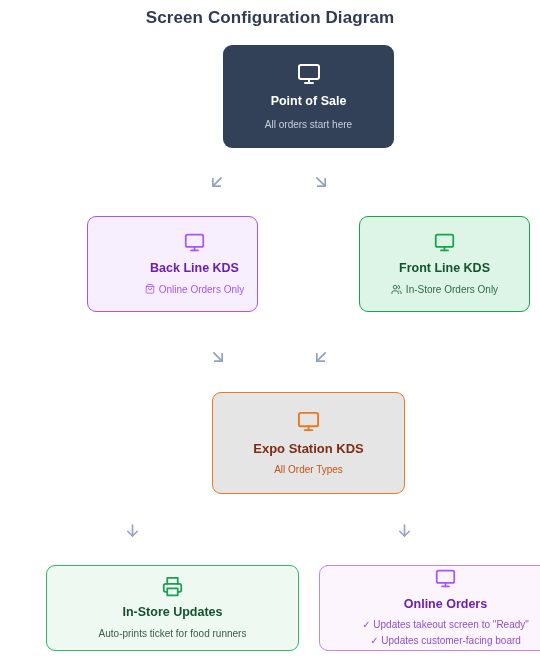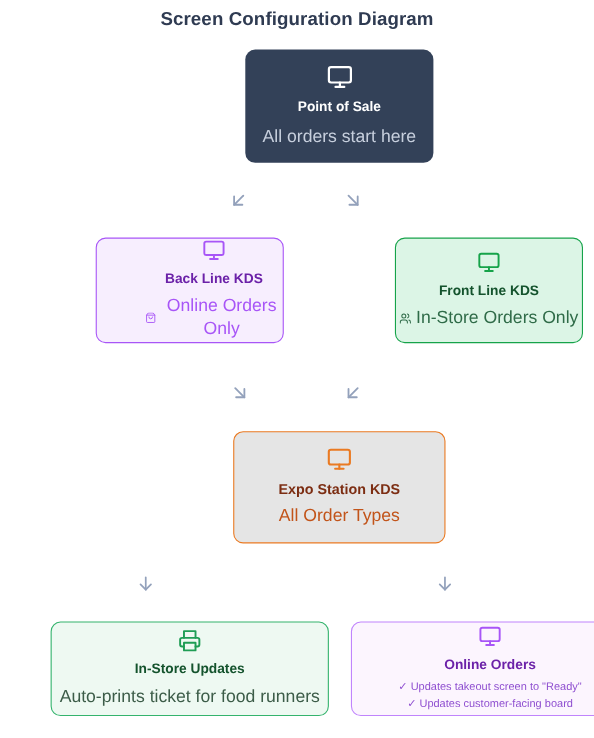--- a/index.html
+++ b/index.html
@@ -48,21 +48,21 @@
     display: block;
     line-height: 0;
     margin-bottom: 9px;
   }
   .card .card-title {
     font-size: 12.5px;
     font-weight: bold;
     line-height: 1.1;
   }
   .card .card-sub {
-    font-size: 16px;
+    font-size: 10px;
     margin-top: 7px;
     line-height: 1.35;
     display: flex;
     align-items: center;
     justify-content: center;
     gap: 4px;
   }
   .card .card-sub-lines {
     font-size: 10px;
     margin-top: 6px;

